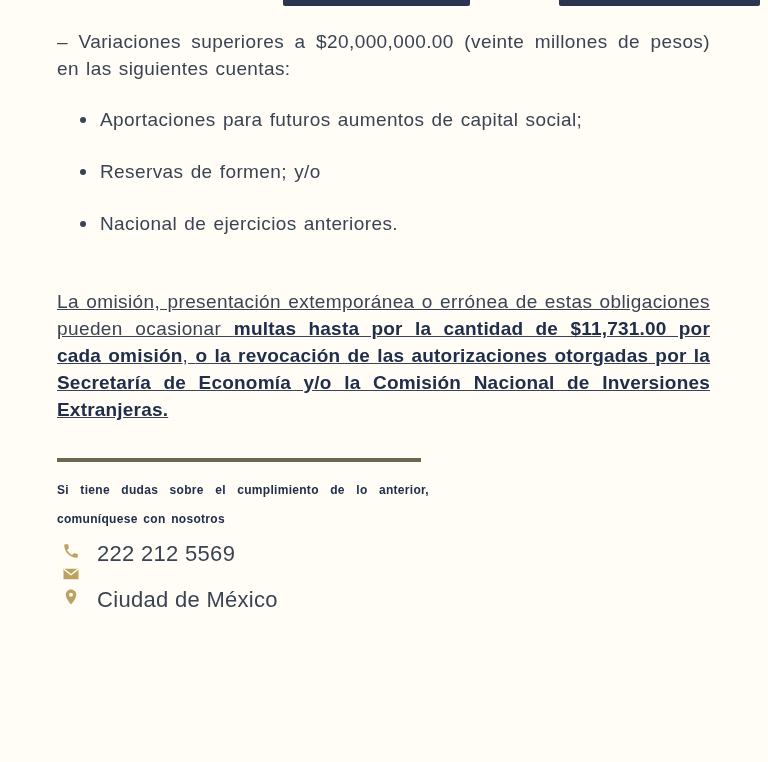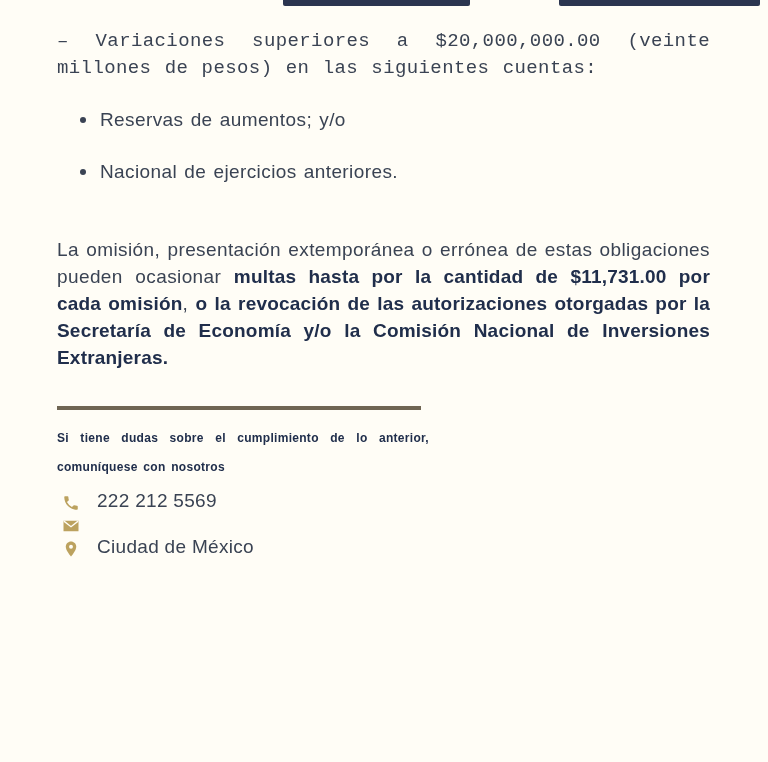--- a/index.html
+++ b/index.html
@@ -35,21 +35,20 @@
   .body-text {
     font-size: 19px;
     line-height: 27px;
     letter-spacing: 0.4px;
     word-spacing: 1.5px;
     text-align: justify;
   }
 
   .intro {
     margin: 28px 0 0 0;
-    font-family: Liberation Mono, monospace;
   }
 
   .bullet-list {
     list-style: none;
     margin: 24px 0 0 0;
     padding: 0;
   }
   .bullet-list li {
     position: relative;
     padding-left: 43px;
@@ -62,20 +61,21 @@
     left: 23px;
     top: 11px;
     width: 6px;
     height: 6px;
     border-radius: 50%;
     background: #3A4353;
   }
 
   .penalty {
     margin: 51px 0 0 0;
+    text-decoration: underline;
   }
   .penalty .bold {
     font-weight: bold;
     color: #202E4B;
     letter-spacing: 0.2px;
   }
 
   .divider {
     margin-top: 35px;
     width: 364px;
@@ -94,23 +94,23 @@
     letter-spacing: 0.3px;
     word-spacing: 2px;
     text-align: justify;
   }
 
   .contact-list {
     margin-top: 7px;
   }
   .contact-row {
     display: flex;
-    align-items: flex-end;
+    align-items: flex-start;
     height: 23px;
-    font-size: 19px;
+    font-size: 22px;
     letter-spacing: 0.3px;
   }
   .contact-row .icon {
     width: 20px;
     height: 19px;
     margin-left: 4px;
     margin-right: 16px;
     display: inline-flex;
     align-items: center;
     justify-content: center;
@@ -128,21 +128,22 @@
 <div>
 
   <div class="artifact-bar left"></div>
   <div class="artifact-bar right"></div>
 
   <div class="content">
 
     <p class="body-text intro">– Variaciones superiores a $20,000,000.00 (veinte millones de pesos) en las siguientes cuentas:</p>
 
     <ul class="bullet-list">
-      <li class="body-text">Reservas de aumentos; y/o</li>
+      <li class="body-text">Aportaciones para futuros aumentos de capital social;</li>
+      <li class="body-text">Reservas de formen; y/o</li>
       <li class="body-text">Nacional de ejercicios anteriores.</li>
     </ul>
 
     <p class="body-text penalty"><span>La omisión, presentación extemporánea o errónea de estas obligaciones pueden ocasionar </span><span class="bold">multas hasta por la cantidad de $11,731.00 por cada omisión</span><span>, </span><span class="bold">o la revocación de las autorizaciones otorgadas por la Secretaría de Economía y/o la Comisión Nacional de Inversiones Extranjeras.</span></p>
 
     <div class="divider"></div>
 
     <p class="contact-heading">Si tiene dudas sobre el cumplimiento de lo anterior, comuníquese con nosotros</p>
 
     <div class="contact-list">

